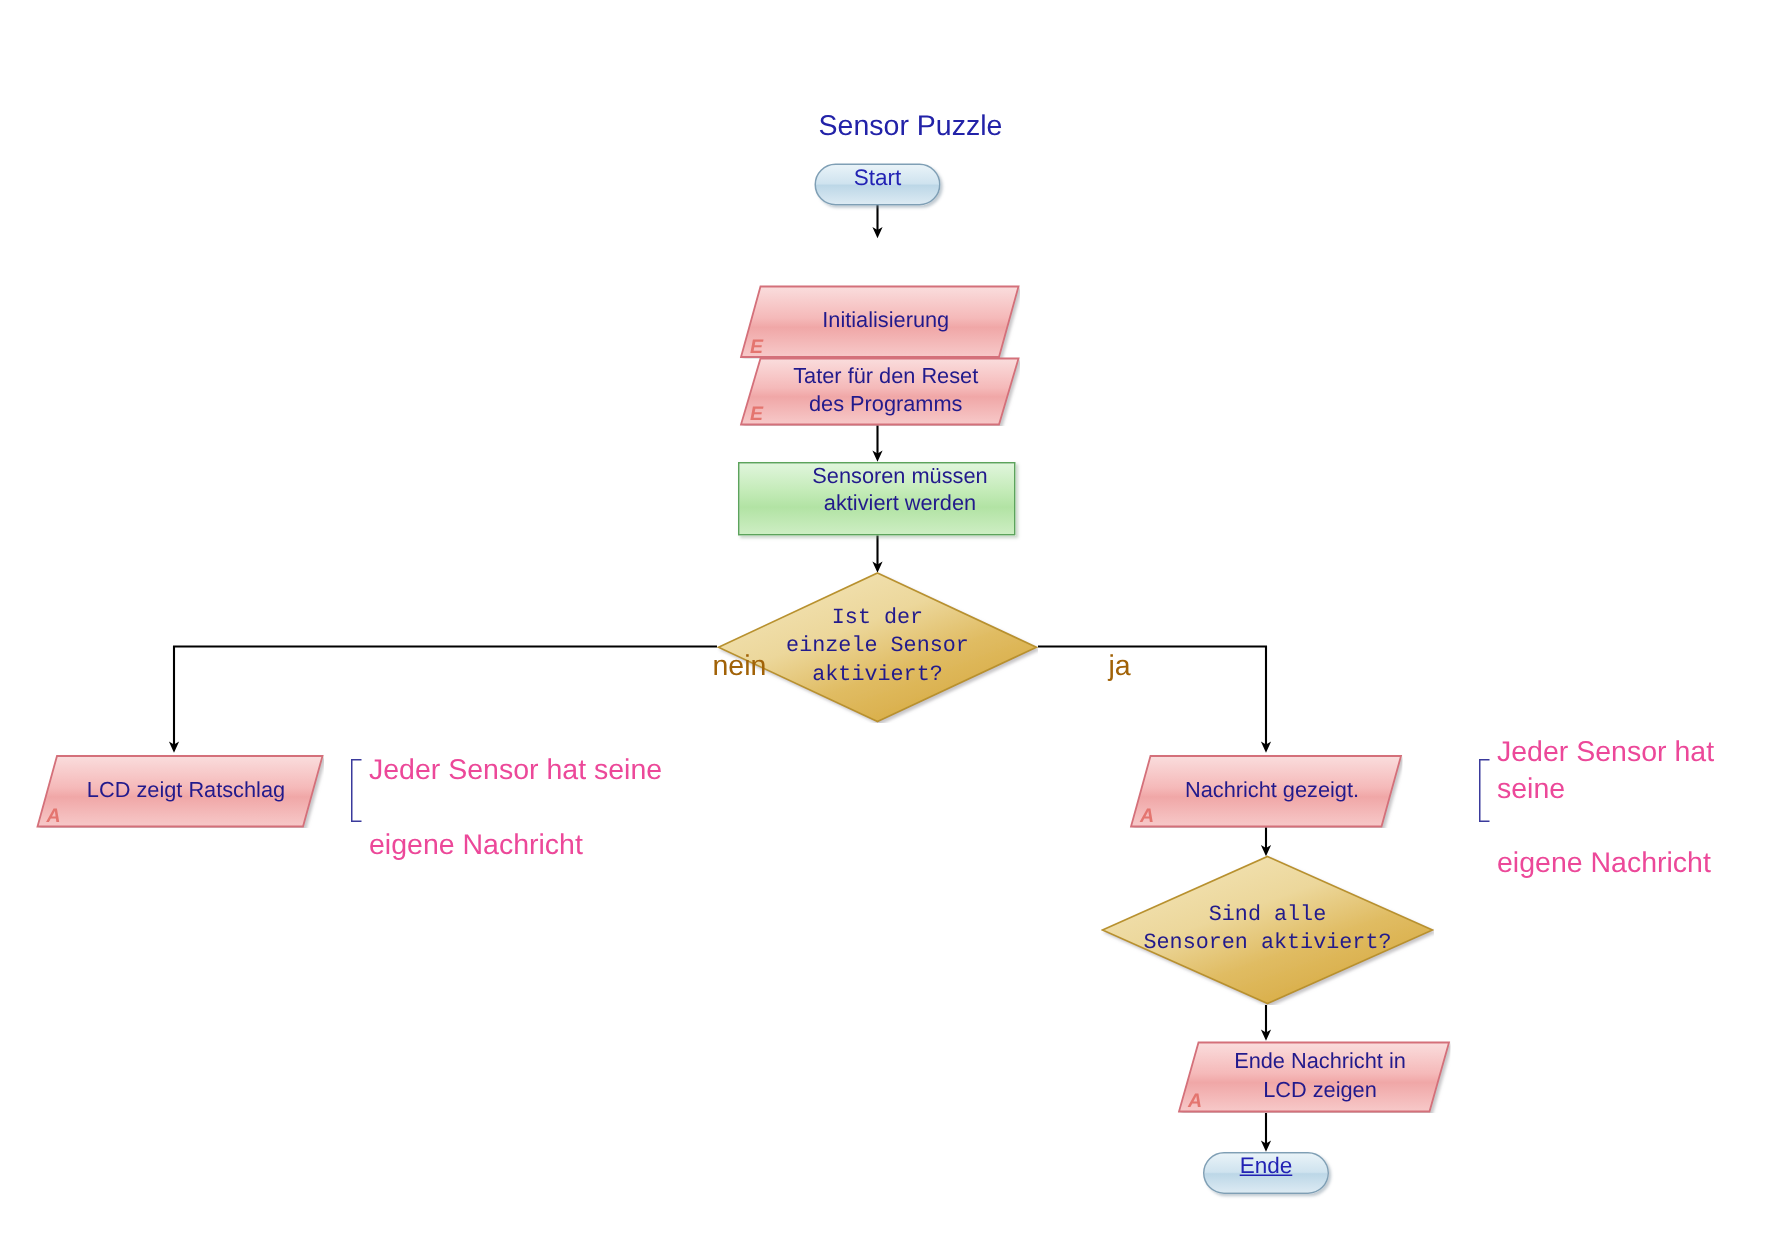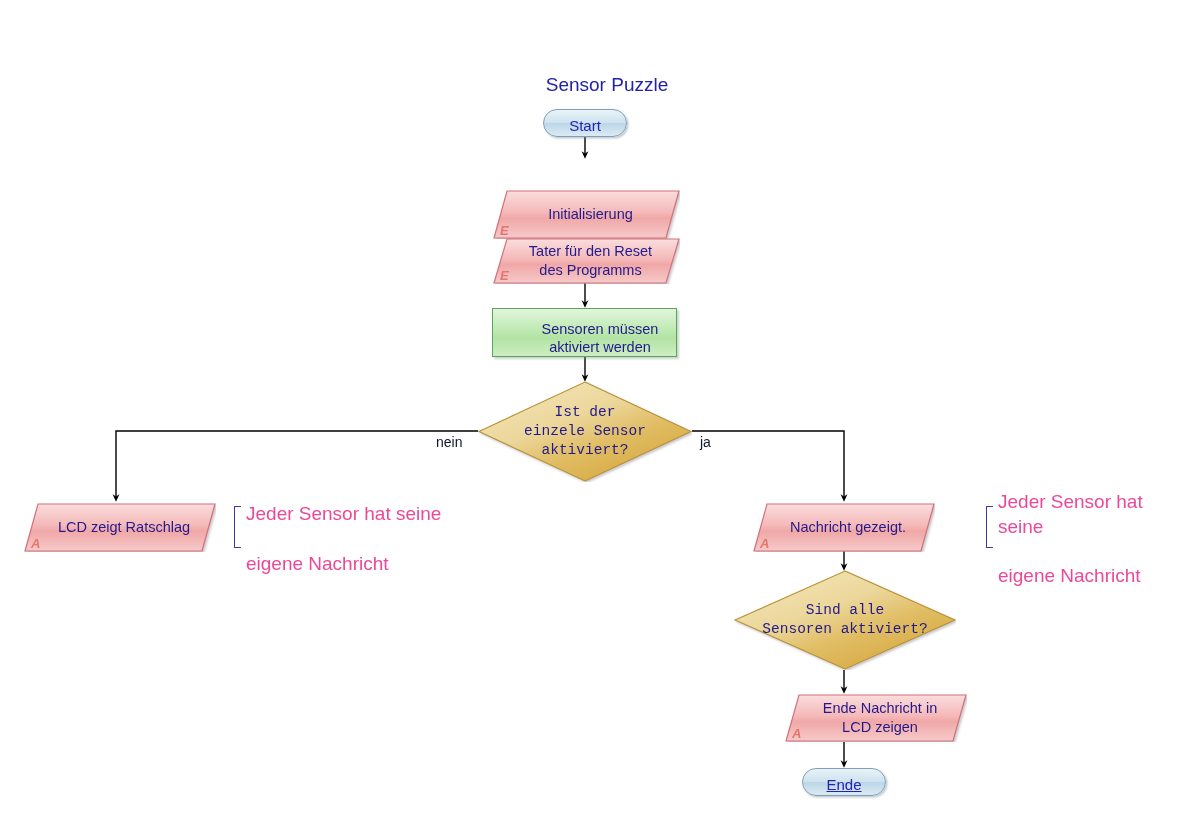--- a/index.html
+++ b/index.html
@@ -22,21 +22,21 @@
     left: 0;
     top: 0;
     width: 1190px;
     height: 830px;
     pointer-events: none;
   }
   .node {
     position: absolute;
     box-sizing: border-box;
     display: flex;
-    align-items: flex-end;
+    align-items: flex-start;
     justify-content: center;
     text-align: center;
     color: #221a8c;
     font-size: 14.5px;
     line-height: 1.25;
     font-weight: normal;
   }
 
   
   .chart-title {
@@ -117,23 +117,24 @@
     color: #221a8c;
     font-size: 14.5px;
     line-height: 1.3;
     box-sizing: border-box;
     font-family: Liberation Mono, monospace;
   }
 
   
   .edge-label {
     position: absolute;
-    color: #0f172a;
-    font-size: 14px;
+    color: #a16207;
+    font-size: 19px;
     white-space: nowrap;
+    margin-left: 39px;
   }
 
   
   .annotation {
     position: absolute;
     display: flex;
     align-items: stretch;
   }
   .annotation .bracket {
     width: 7px;

